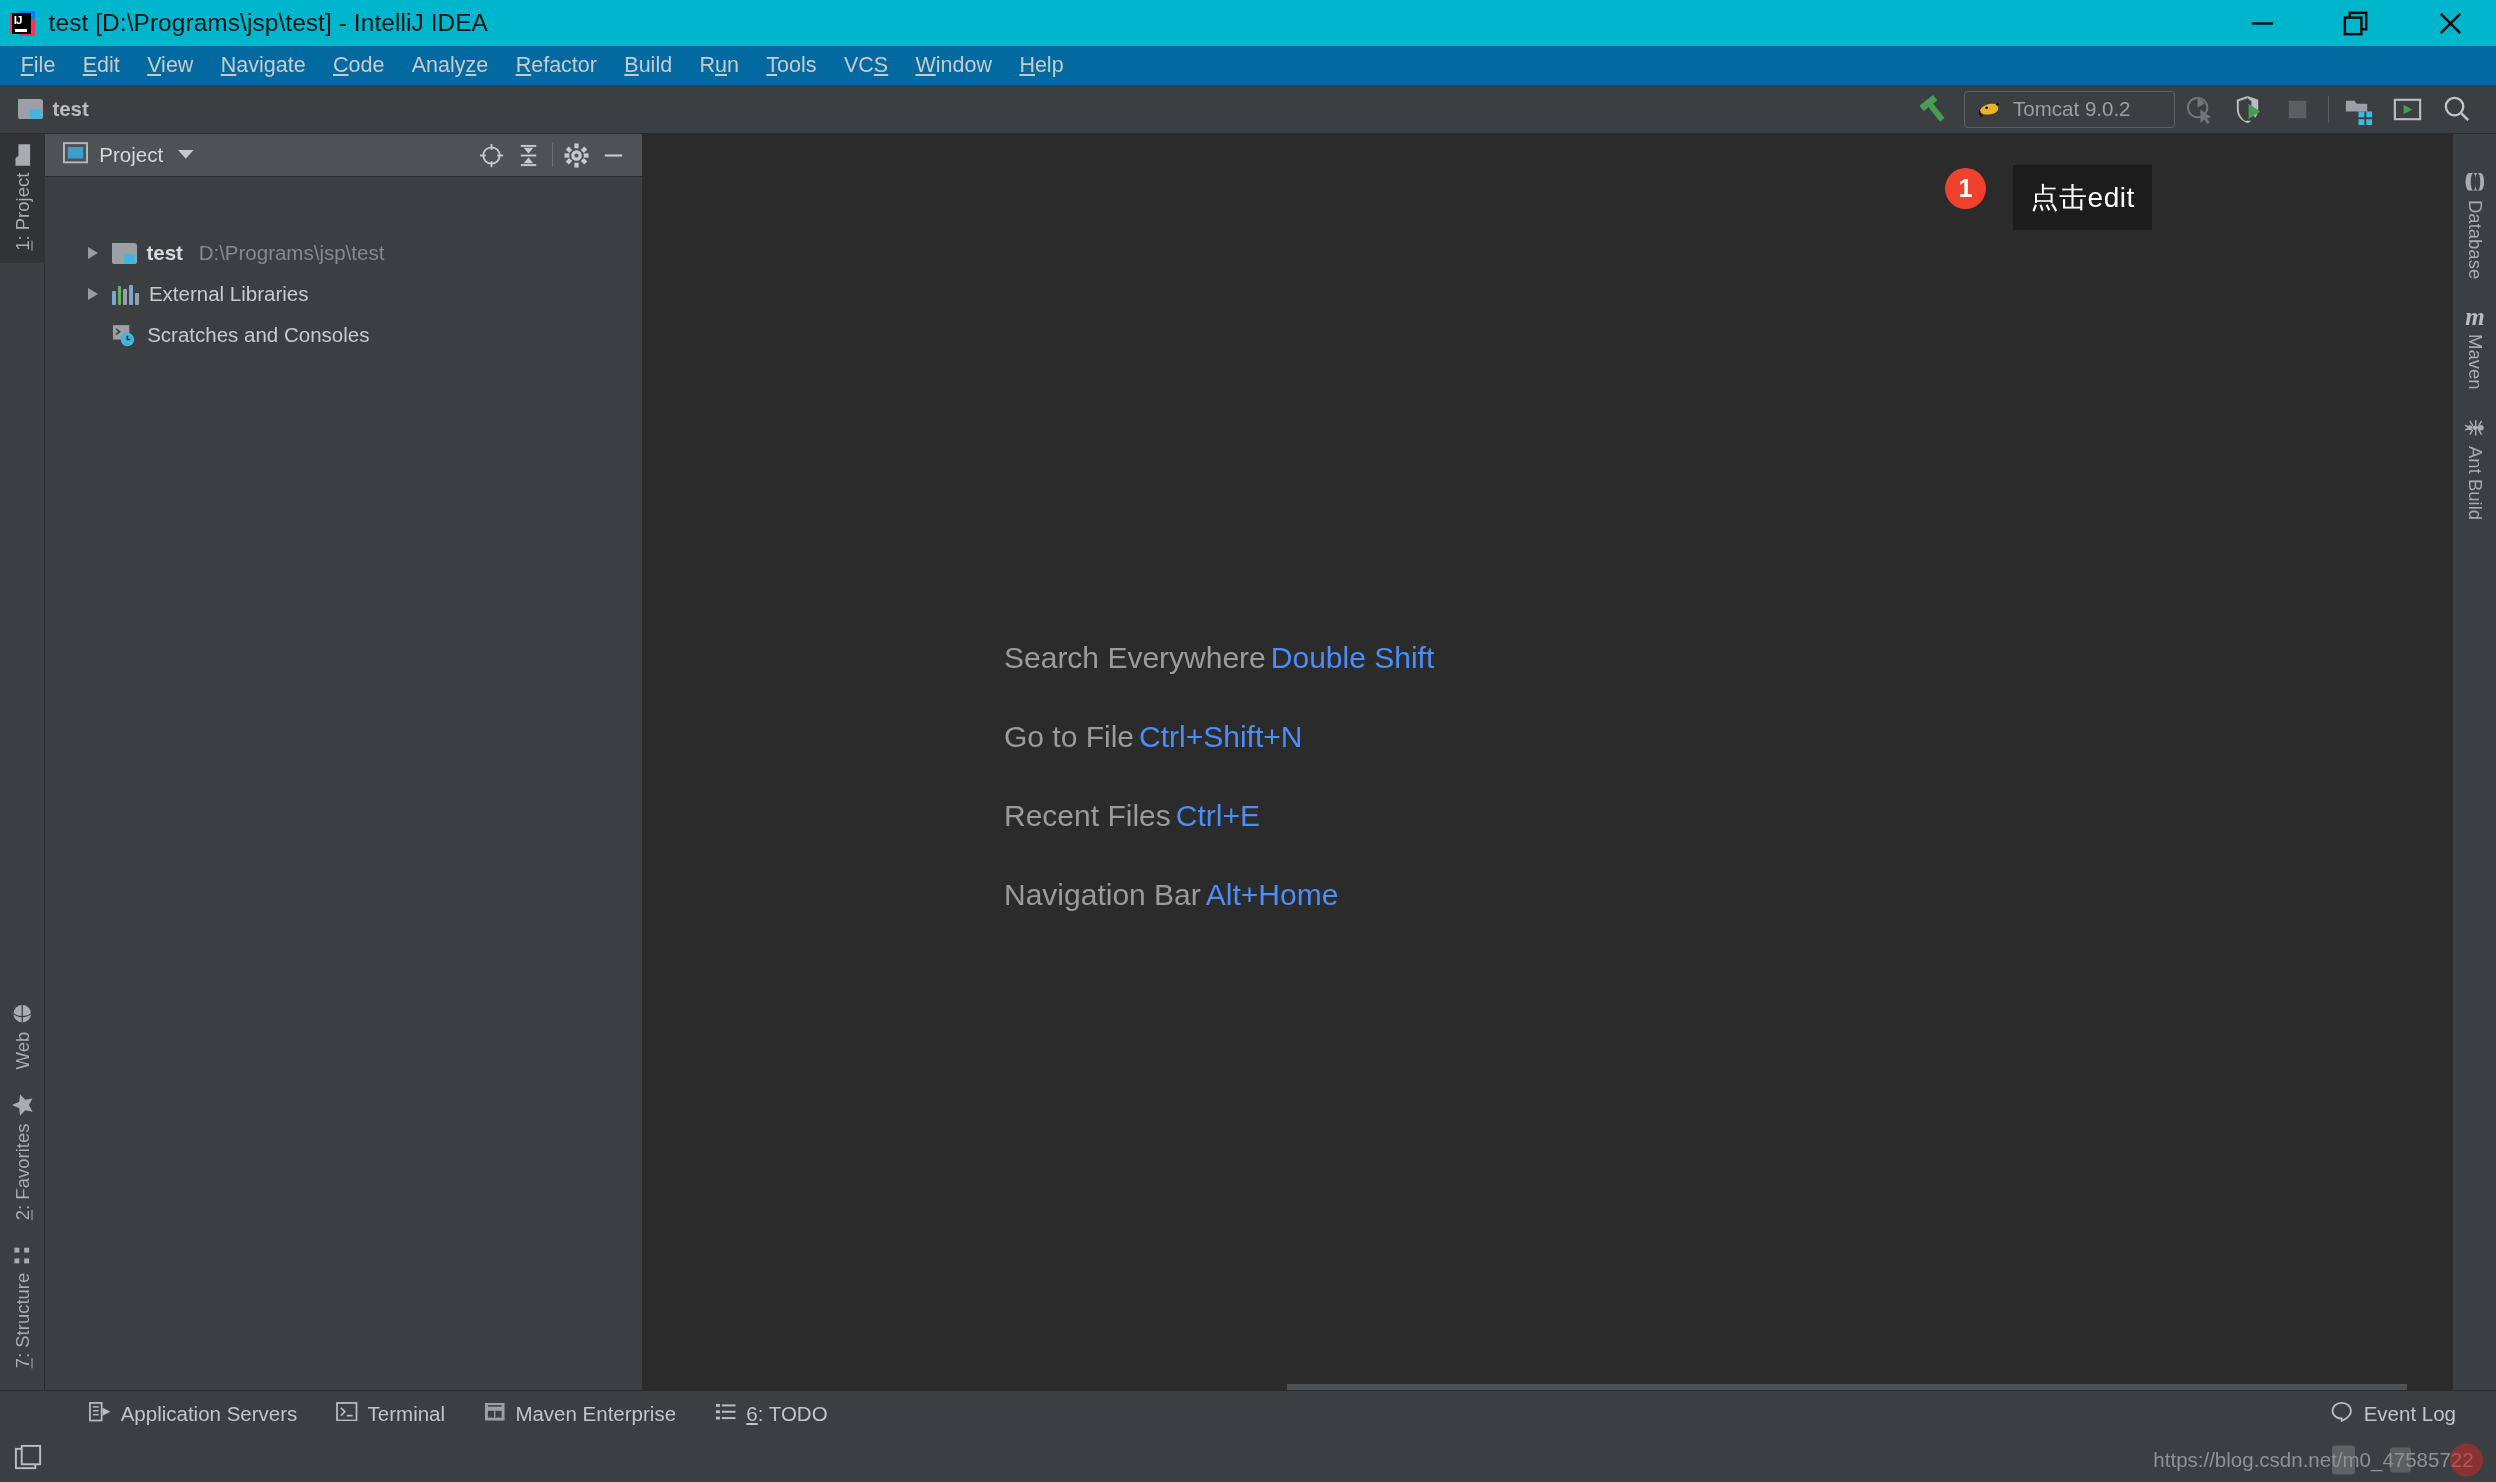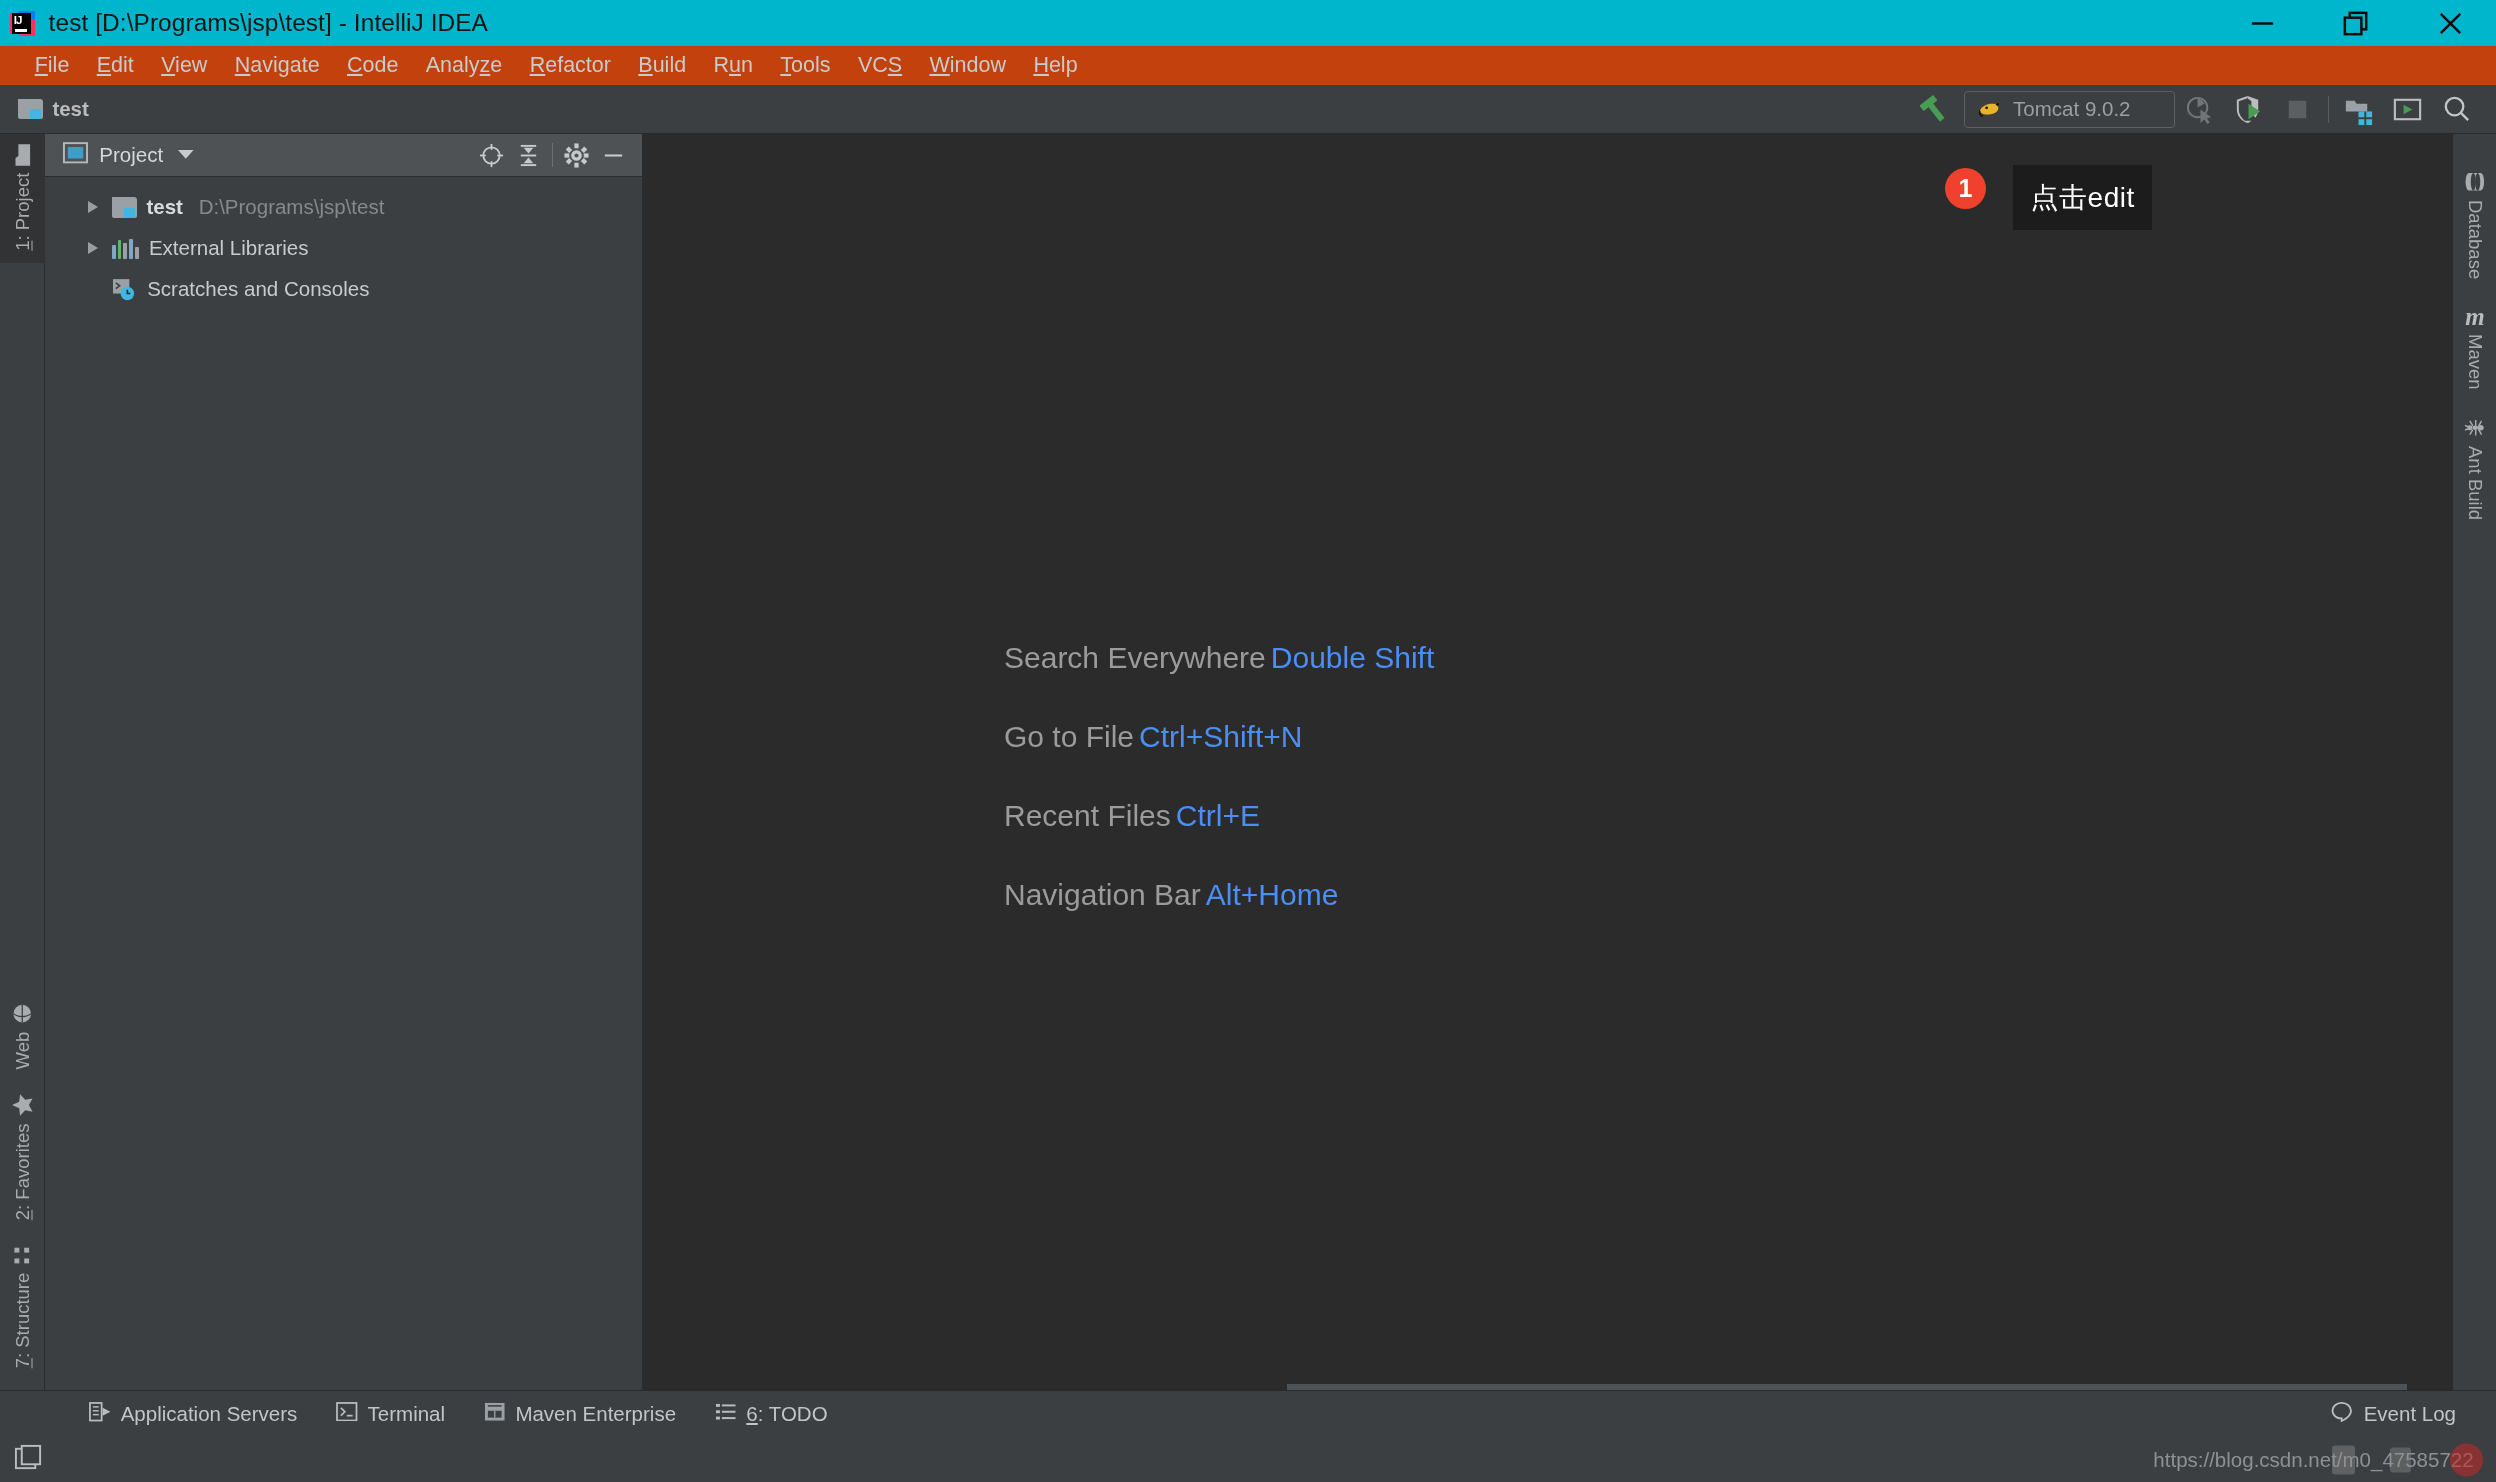--- a/index.html
+++ b/index.html
@@ -44,23 +44,23 @@
   .tb-spacer { flex: 1 1 auto; }
   .wincontrols { display: flex; height: 46px; flex: 0 0 auto; }
   .wc {
     width: 94px; height: 46px;
     display: flex; align-items: center; justify-content: center;
   }
   .wc svg { display: block; }
 
   
   .menubar {
-    height: 39px; background: #c2410c;
+    height: 39px; background: #0369a1;
     display: flex; align-items: center;
-    padding-left: 21px; flex: 0 0 auto;
+    padding-left: 7px; flex: 0 0 auto;
   }
   .menu-item {
     font-size: 21.5px; color: #c8cbcc;
     padding: 2px 13.7px; white-space: nowrap; line-height: 1;
   }
   .menu-item .u { text-decoration: underline; }
 
   
   .toolbar {
     height: 49px; background: #3c3f41;
@@ -151,21 +151,21 @@
     font-size: 18.5px; color: #a9acae;
     padding: 13.7px 0; display: flex; align-items: center; gap: 7.8px;
     white-space: nowrap;
   }
   .vtab-r .vicon { transform: rotate(-90deg); display:flex; }
 
   
   .project-panel {
     width: 598px; background: #3c3f41;
     display: flex; flex-direction: column;
-    flex: 0 0 auto; border-right: 1px solid #2b2b2b;
+    flex: 0 0 auto; border-right: 1px solid #2b2b2b; gap: 46px;
   }
   .pp-header {
     height: 43px; background: #4e5254;
     display: flex; align-items: center; padding: 0 9.8px 0 17.6px;
     border-bottom: 1px solid #2b2b2b;
   }
   .pp-title { font-size: 20.5px; color: #d6d9da; margin-left: 11.7px; }
   .pp-h-spacer { flex: 1 1 auto; }
   .pp-hbtn { width: 37px; height: 37px; display:flex; align-items:center; justify-content:center; }
   .pp-hsep { width:1px; height:23.4px; background:#6b6f71; margin: 0 4.9px; }

